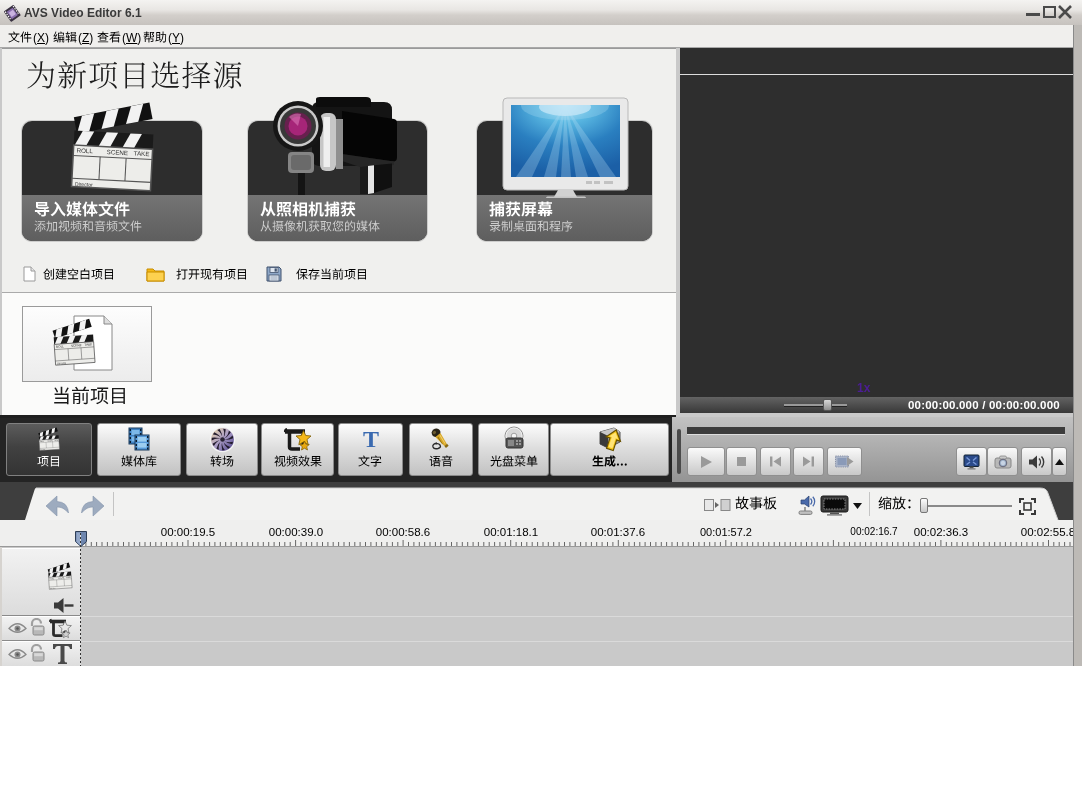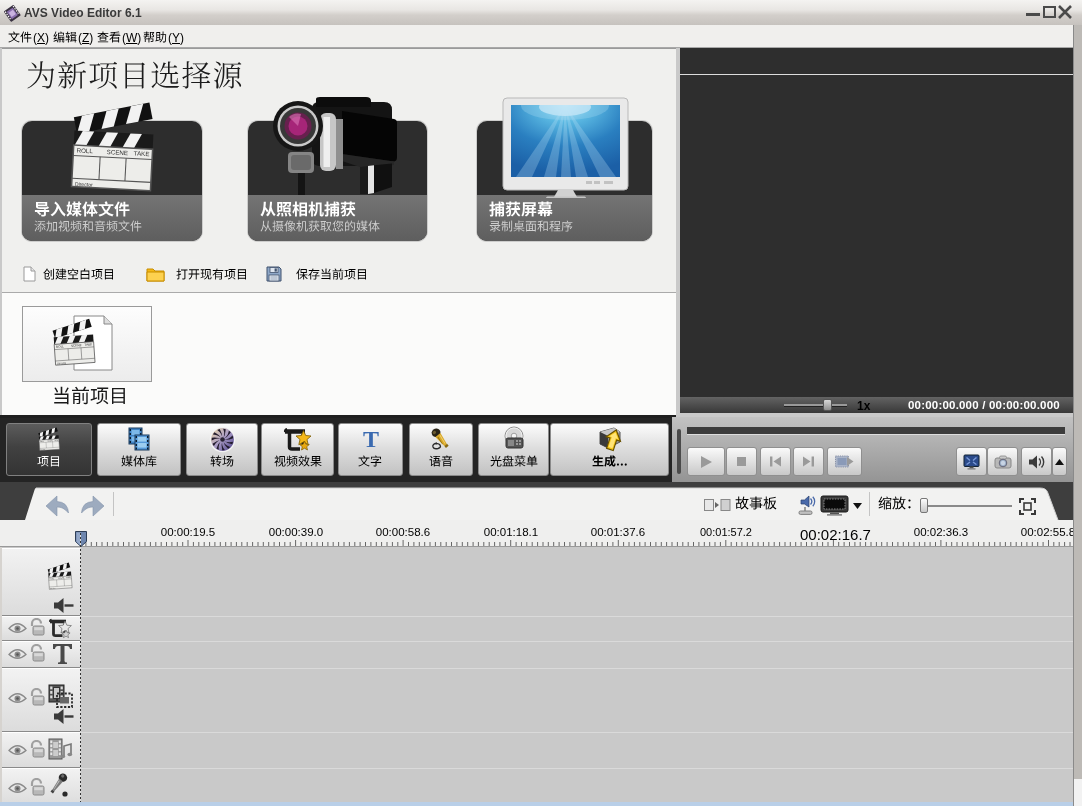--- a/index.html
+++ b/index.html
@@ -1,15 +1,15 @@
 <!DOCTYPE html>
 <html><head><meta charset="utf-8"><style>
 *{margin:0;padding:0;box-sizing:border-box}
 html{overflow:hidden}body{font-family:"Liberation Sans",sans-serif;width:1082px;height:806px;overflow:hidden}
-#w{position:relative;width:1082px;height:806px;background:#c9c9c9;overflow:hidden}
+#w{position:relative;width:1082px;height:666px;background:#c9c9c9;overflow:hidden}
 .abs{position:absolute}
 </style></head><body>
 <div id="w">
     <div class="abs" style="left:0;top:0;width:1082px;height:25px;background:linear-gradient(#f4f3f1,#e8e6e3 40%,#d3cfcb 60%,#c6c2be)"></div>
     <svg class="abs" style="left:4px;top:4px" width="17" height="18" viewBox="0 0 17 18">
 <g transform="rotate(-35 8 9)">
         <rect x="2" y="3" width="12" height="13" rx="1" fill="#3a3242"></rect>
 <rect x="4.4" y="5" width="7.2" height="9" fill="#8a6fae"></rect>
 <rect x="5.4" y="7" width="5.2" height="5" fill="#c9b3e0"></rect>
 <g fill="#fff">
@@ -278,21 +278,21 @@
         <g transform="translate(0,16.7)">
           <path d="M2.3 -14.6C3.3 -13.3 4.3 -11.4 4.8 -10.2L6.1 -10.8C5.7 -12.0 4.6 -13.8 3.6 -15.1ZM15.2 -15.3C14.7 -13.8 13.6 -11.8 12.8 -10.5L14.0 -10.1C14.9 -11.3 15.9 -13.2 16.8 -14.8ZM2.2 -0.7V0.7H15.0V1.5H16.5V-9.2H10.3V-16.0H8.7V-9.2H2.6V-7.8H15.0V-5.1H3.2V-3.7H15.0V-0.7Z M30.5 -9.8V-2.0H31.8V-9.8ZM34.3 -10.3V-0.3C34.3 0.0 34.2 0.1 33.9 0.1C33.6 0.1 32.6 0.1 31.4 0.1C31.6 0.5 31.9 1.1 31.9 1.4C33.4 1.5 34.4 1.4 34.9 1.2C35.5 1.0 35.7 0.6 35.7 -0.2V-10.3ZM32.7 -16.1C32.3 -15.1 31.6 -13.9 31.0 -13.0H25.3L26.2 -13.3C25.8 -14.1 25.0 -15.2 24.3 -16.0L23.0 -15.5C23.6 -14.7 24.3 -13.7 24.7 -13.0H20.0V-11.6H37.0V-13.0H32.6C33.1 -13.7 33.7 -14.7 34.3 -15.6ZM26.8 -5.7V-3.8H22.6V-5.7ZM26.8 -6.8H22.6V-8.7H26.8ZM21.2 -9.9V1.4H22.6V-2.7H26.8V-0.1C26.8 0.1 26.7 0.2 26.4 0.2C26.2 0.2 25.3 0.2 24.3 0.2C24.5 0.5 24.7 1.1 24.8 1.4C26.1 1.4 27.0 1.4 27.5 1.2C28.0 1.0 28.2 0.6 28.2 -0.1V-9.9Z M49.7 -9.5V-5.5C49.7 -3.5 49.2 -1.1 44.1 0.4C44.4 0.6 44.8 1.2 45.0 1.5C50.3 -0.2 51.2 -3.0 51.2 -5.5V-9.5ZM51.1 -1.7C52.6 -0.8 54.4 0.6 55.3 1.5L56.3 0.5C55.3 -0.4 53.4 -1.7 52.0 -2.6ZM38.6 -3.5 38.9 -2.0C40.7 -2.6 43.0 -3.4 45.2 -4.2L45.0 -5.4L42.7 -4.7V-12.3H44.9V-13.7H38.9V-12.3H41.3V-4.3ZM45.9 -11.9V-2.9H47.3V-10.6H53.5V-2.9H54.9V-11.9H50.4C50.7 -12.4 51.0 -13.1 51.3 -13.8H56.2V-15.1H45.2V-13.8H49.6C49.5 -13.2 49.2 -12.5 49.0 -11.9Z M61.4 -8.9H71.4V-5.8H61.4ZM61.4 -10.3V-13.4H71.4V-10.3ZM61.4 -4.4H71.4V-1.3H61.4ZM60.0 -14.8V1.4H61.4V0.1H71.4V1.4H72.9V-14.8Z" fill="#1a1a1a"></path>
         </g>
       </svg>
     </div>
     <div class="abs" style="left:680px;top:48px;width:393px;height:365px;background:#2e2e2e"></div>
     <div class="abs" style="left:680px;top:74px;width:393px;height:1px;background:#dcdcdc"></div>
     <div class="abs" style="left:680px;top:397px;width:393px;height:16px;background:linear-gradient(#636363,#383838)"></div>
     <div class="abs" style="left:784px;top:404px;width:63px;height:2px;background:#999;box-shadow:0 1px 0 #222"></div>
     <div class="abs" style="left:823px;top:399px;width:9px;height:12px;background:linear-gradient(#d8d8d8,#8f8f8f);border:1px solid #555;border-radius:2px"></div>
-    <div class="abs" style="left:857px;top:399px;font-size:12px;font-weight:bold;color:#000000">1x</div>
+    <div class="abs" style="left:857px;top:381px;font-size:12px;font-weight:bold;color:#4c1d95">1x</div>
     <div class="abs" style="left:908px;top:399px;font-size:11.5px;font-weight:bold;color:#fff;letter-spacing:0.2px">00:00:00.000 / 00:00:00.000</div>
     <div class="abs" style="left:0;top:418px;width:672px;height:64px;background:#242424"></div>
     <div class="abs" style="left:672px;top:417px;width:410px;height:65px;background:linear-gradient(#c2c2c2,#949494)"></div>
     <div class="abs" style="left:6px;top:423px;width:86px;height:53px;background:linear-gradient(#5c5c5c,#414141 45%,#333);border:1px solid #808080;border-radius:3px"></div>
     <div class="abs" style="left:6px;top:426px;width:86px;height:26px;display:flex;justify-content:center">
       <svg width="26" height="26" viewBox="0 0 100 100">
 <g transform="rotate(-4 50 55)">
 <g transform="rotate(-14 18 38)">
             <rect x="14" y="24" width="74" height="16" fill="#111"></rect>
 <g fill="#f2f2f2">
@@ -626,21 +626,21 @@
       </g>
 <rect x="5" y="5" width="7" height="7" fill="none" stroke="#3a3a3a" stroke-width="1.6"></rect>
     </svg>
     <div class="abs" style="left:0;top:520px;width:1082px;height:27px;background:#efefee;border-bottom:1px solid #999"></div>
     <div class="abs" style="left:148px;top:526px;width:80px;text-align:center;font-size:11.5px;color:#000">00:00:19.5</div>
     <div class="abs" style="left:256px;top:526px;width:80px;text-align:center;font-size:11.5px;color:#000">00:00:39.0</div>
     <div class="abs" style="left:363px;top:526px;width:80px;text-align:center;font-size:11.5px;color:#000">00:00:58.6</div>
     <div class="abs" style="left:471px;top:526px;width:80px;text-align:center;font-size:11.5px;color:#000">00:01:18.1</div>
     <div class="abs" style="left:578px;top:526px;width:80px;text-align:center;font-size:11.5px;color:#000">00:01:37.6</div>
     <div class="abs" style="left:686px;top:526px;width:80px;text-align:center;font-size:11px;color:#000">00:01:57.2</div>
-    <div class="abs" style="left:800px;top:526px;width:80px;text-align:left;font-size:15px;color:#000">00:02:16.7</div>
+    <div class="abs" style="left:834px;top:526px;width:80px;text-align:center;font-size:10px;color:#000">00:02:16.7</div>
     <div class="abs" style="left:901px;top:526px;width:80px;text-align:center;font-size:11.5px;color:#000">00:02:36.3</div>
     <div class="abs" style="left:1008px;top:526px;width:80px;text-align:center;font-size:11.5px;color:#000">00:02:55.8</div>
     <svg class="abs" style="left:0;top:520px" width="1082" height="26" viewBox="0 0 1082 26">
       <line x1="80.5" y1="20" x2="80.5" y2="26" stroke="#666" stroke-width="1"></line>
       <line x1="85.9" y1="22" x2="85.9" y2="26" stroke="#666" stroke-width="1"></line>
       <line x1="91.3" y1="22" x2="91.3" y2="26" stroke="#666" stroke-width="1"></line>
       <line x1="96.6" y1="22" x2="96.6" y2="26" stroke="#666" stroke-width="1"></line>
       <line x1="102.0" y1="22" x2="102.0" y2="26" stroke="#666" stroke-width="1"></line>
       <line x1="107.4" y1="22" x2="107.4" y2="26" stroke="#666" stroke-width="1"></line>
       <line x1="112.8" y1="22" x2="112.8" y2="26" stroke="#666" stroke-width="1"></line>

